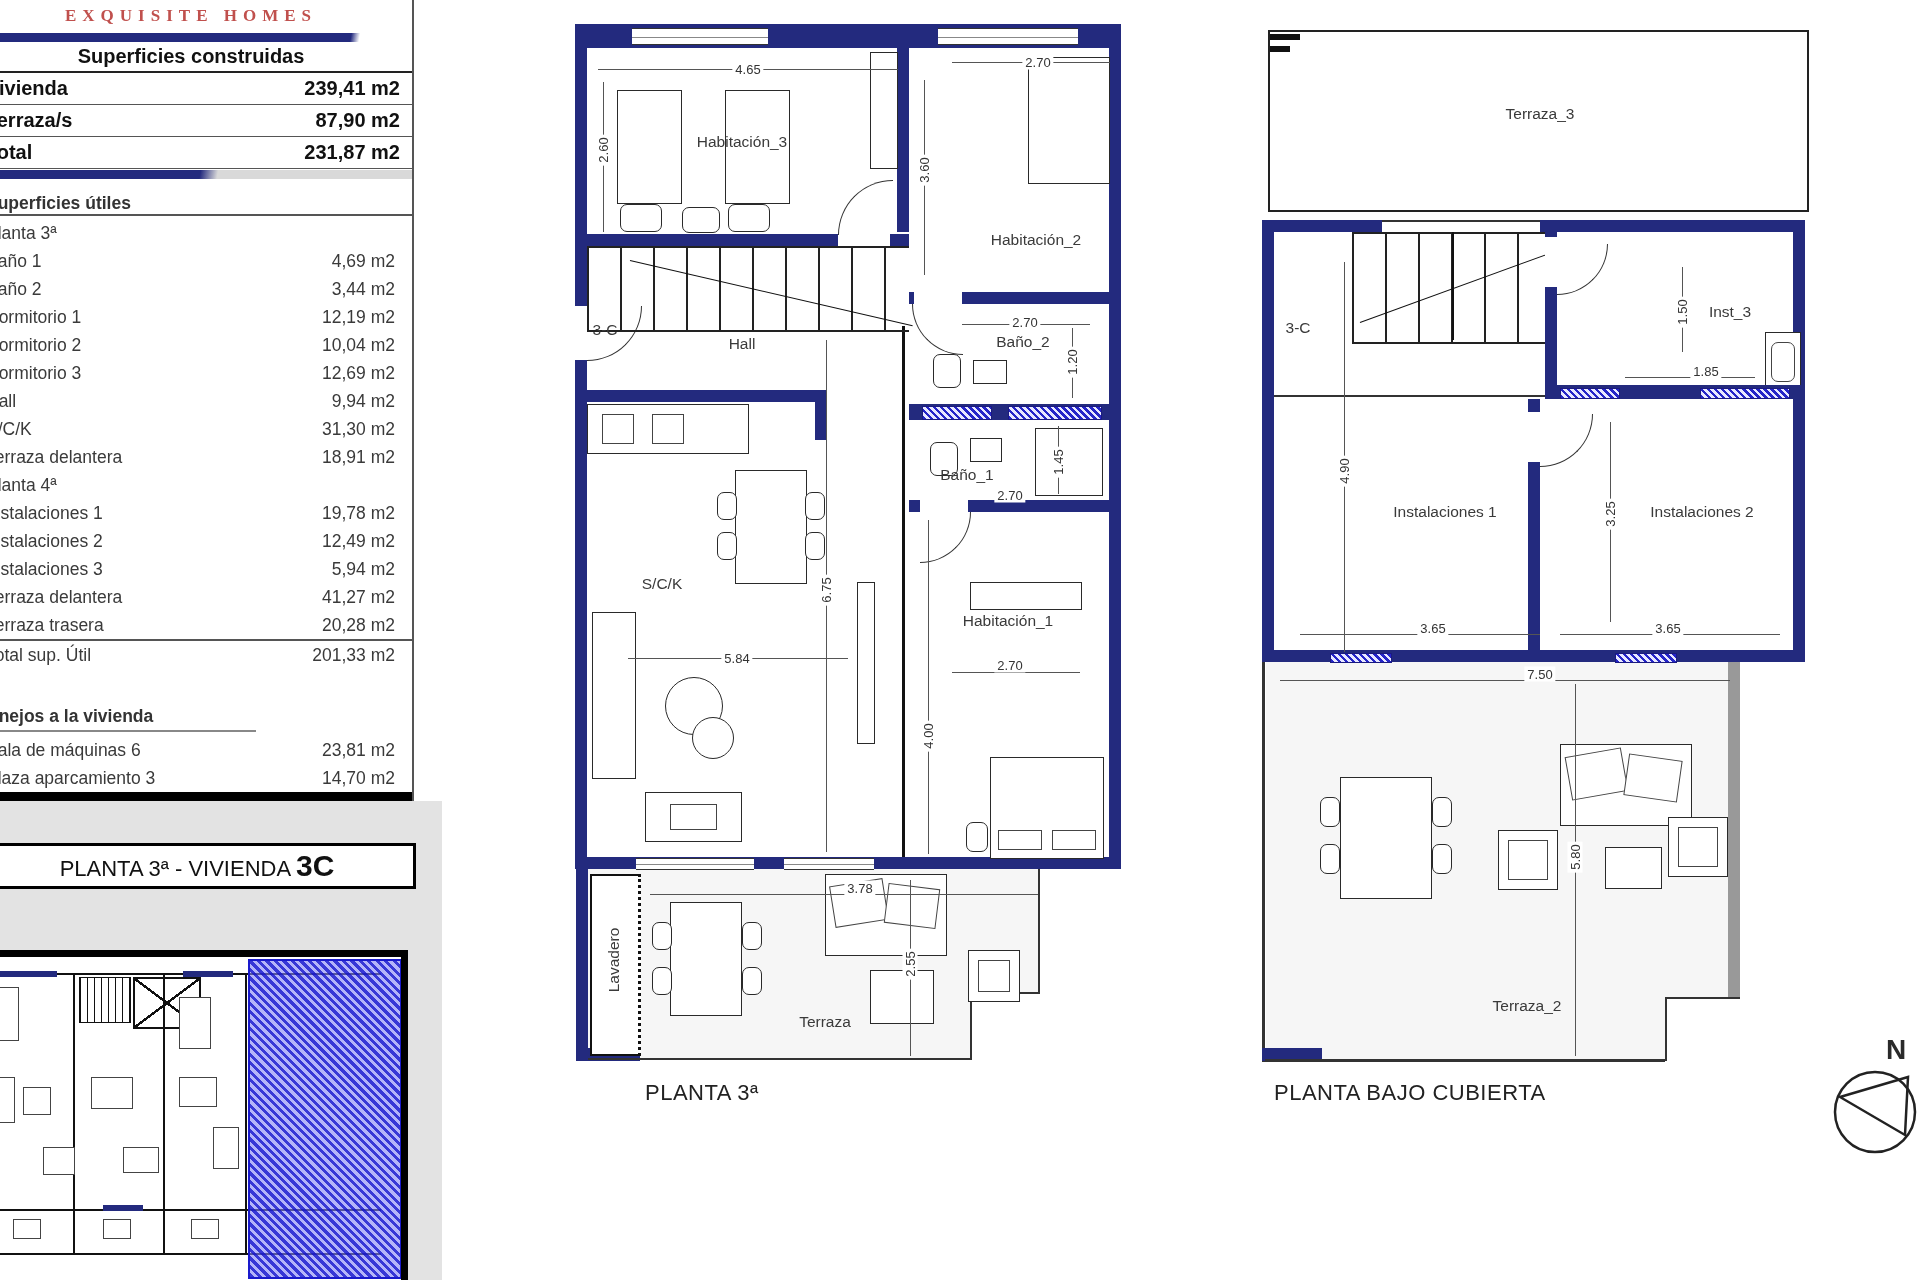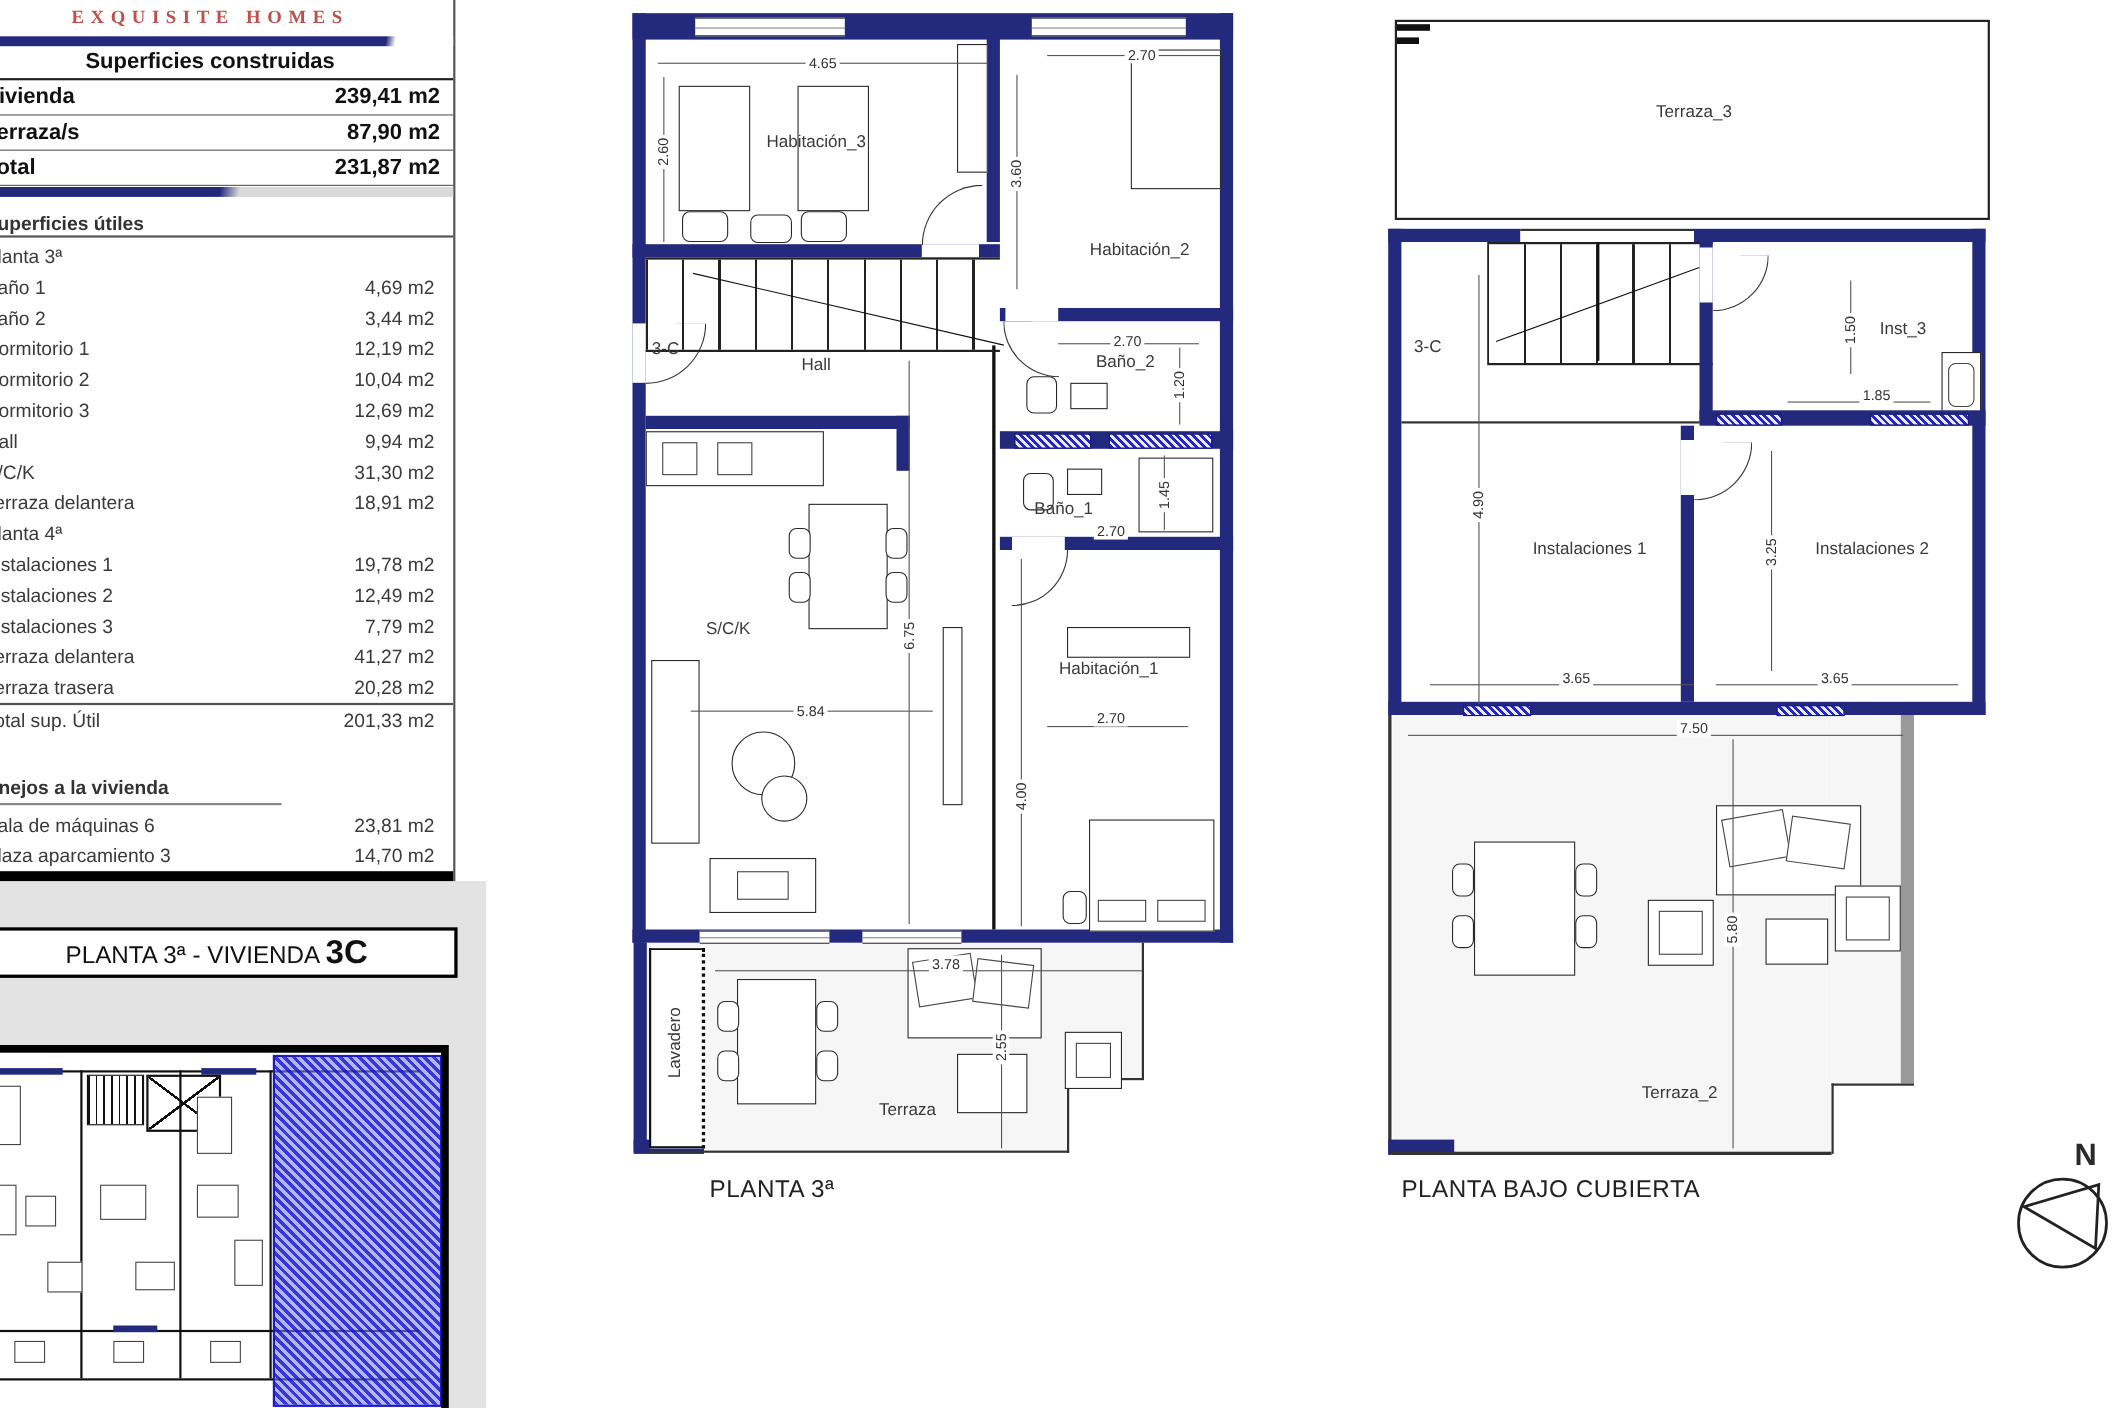--- a/index.html
+++ b/index.html
@@ -42,21 +42,21 @@
   .m-navy{position:absolute;background:#232a7e;}
   .m-x{position:absolute;border:2px solid #111;
        background:linear-gradient(to top right,transparent 48.5%,#111 48.5% 51.5%,transparent 51.5%),
                   linear-gradient(to bottom right,transparent 48.5%,#111 48.5% 51.5%,transparent 51.5%);}
   .m-stairs{position:absolute;border:1px solid #111;
             background:repeating-linear-gradient(90deg,#111 0 1.5px,transparent 1.5px 7px);}
   .blue-overlay{position:absolute;border:2px solid #1a1acc;
     background:repeating-linear-gradient(45deg,rgba(34,34,210,0.9) 0 3px,rgba(130,130,245,0.6) 3px 6px);}
 
   
-  #plan1,#plan2{position:absolute;top:10px;width:560px;height:1110px;}
+  #plan1,#plan2{position:absolute;top:22px;width:560px;height:1110px;}
   #plan1{left:570px;} #plan2{left:1260px;}
   .wall{position:absolute;background:#232a7e;}
   .pw{position:absolute;background:#111;}
   .thin{position:absolute;background:#333;}
   .floor{position:absolute;background:#f6f6f6;}
   .stairs{position:absolute;border-top:2px solid #222;border-bottom:2px solid #222;
           background:repeating-linear-gradient(90deg,#222 0 2px,transparent 2px 33px);}
   .arrowline{position:absolute;border-top:1.8px solid #111;transform-origin:left center;}
   .hatch{position:absolute;border:1px solid #1a1a80;
          background:repeating-linear-gradient(45deg,#2525c8 0 2.5px,#e8e8ff 2.5px 5px);}
@@ -180,21 +180,21 @@
           <span>19,78 m2</span>
         </div>
 
         <div class="s-row">
           <span>Instalaciones 2</span>
           <span>12,49 m2</span>
         </div>
 
         <div class="s-row">
           <span>Instalaciones 3</span>
-          <span>7,79 m2</span>
+          <span>5,94 m2</span>
         </div>
 
         <div class="s-row">
           <span>Terraza delantera</span>
           <span>41,27 m2</span>
         </div>
 
         <div class="s-row">
           <span>Terraza trasera</span>
           <span>20,28 m2</span>

